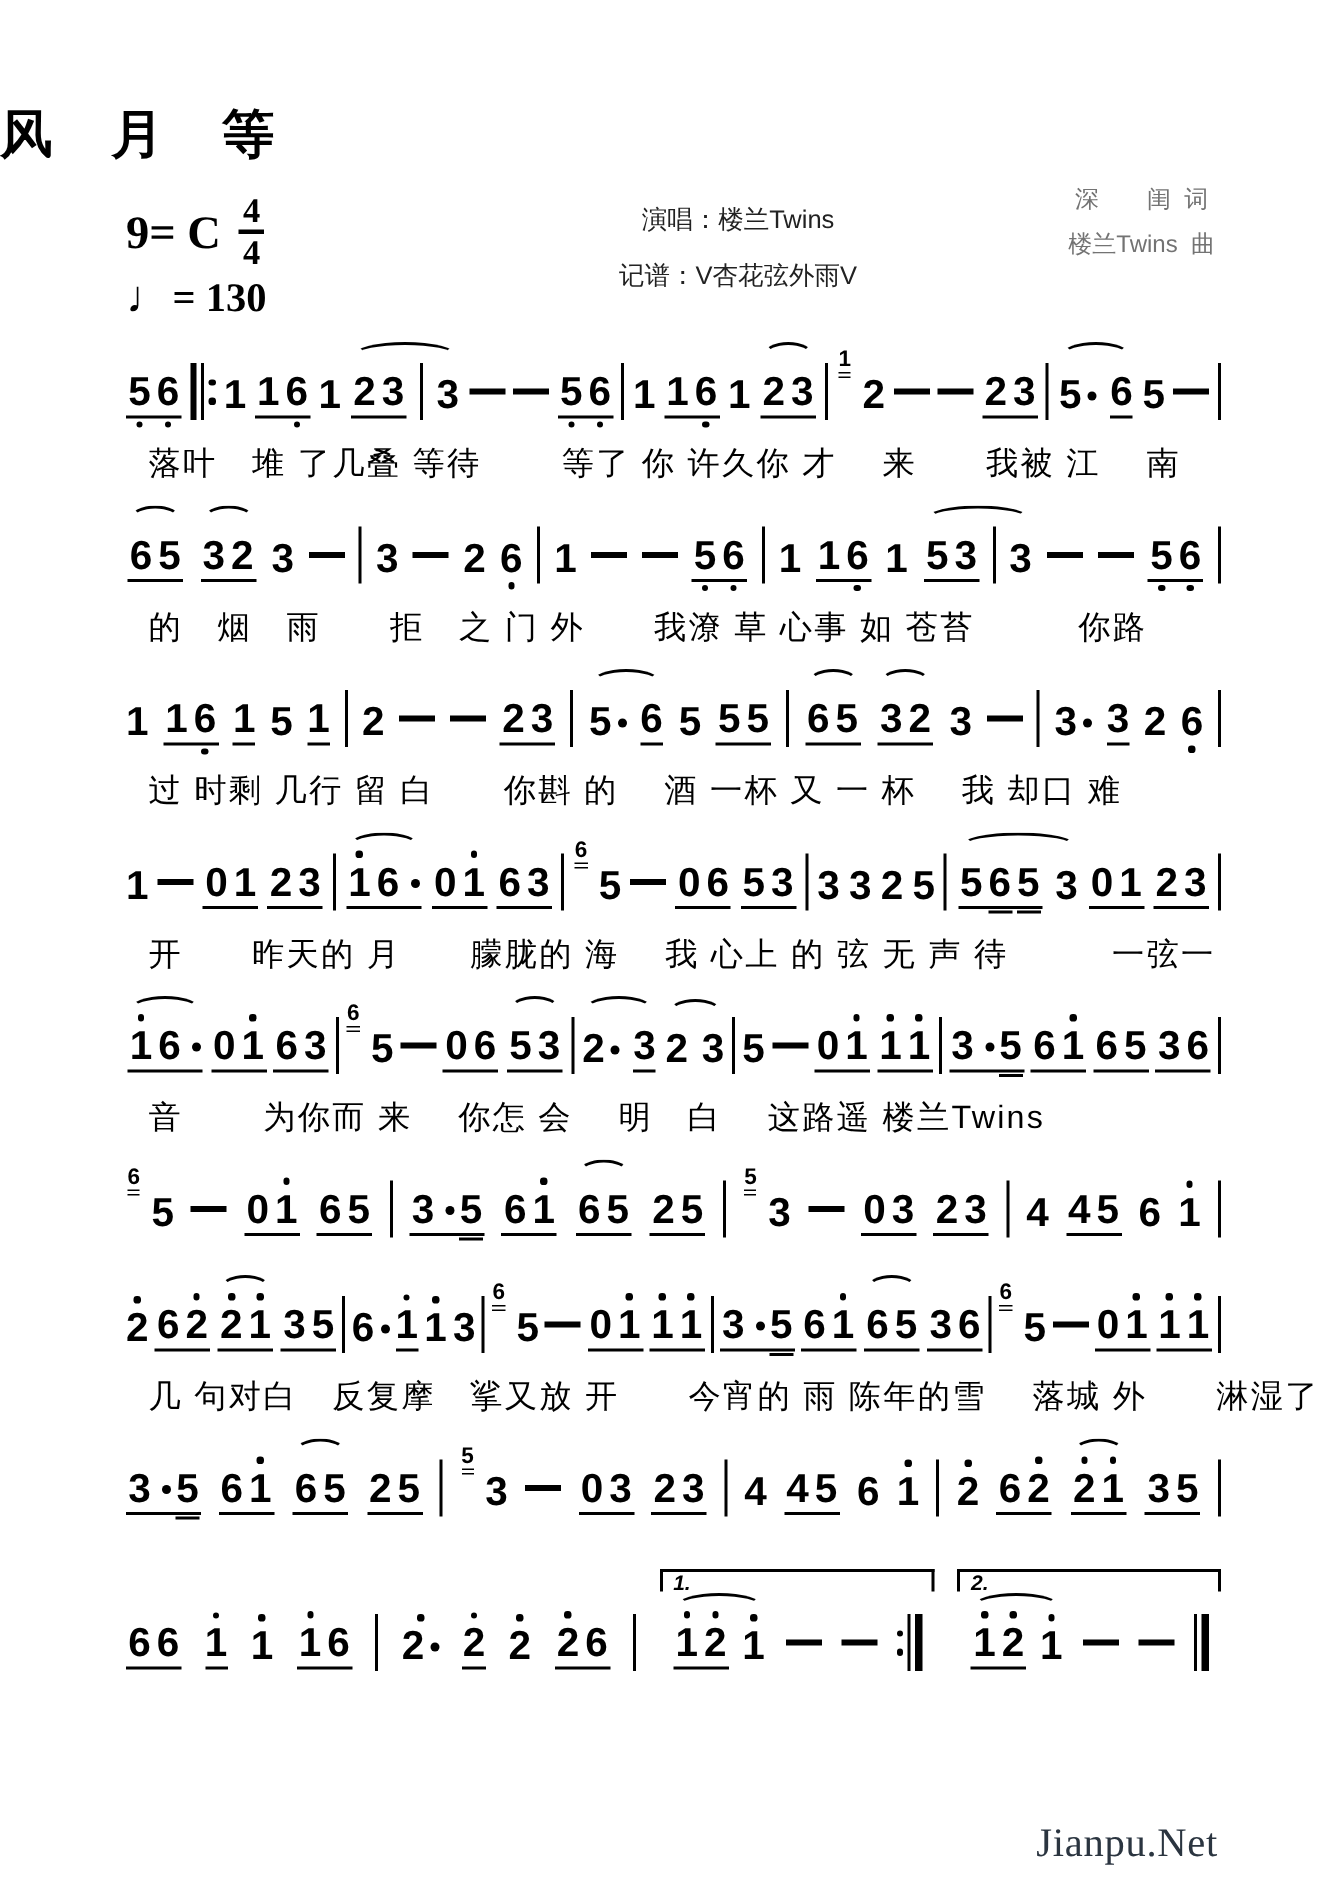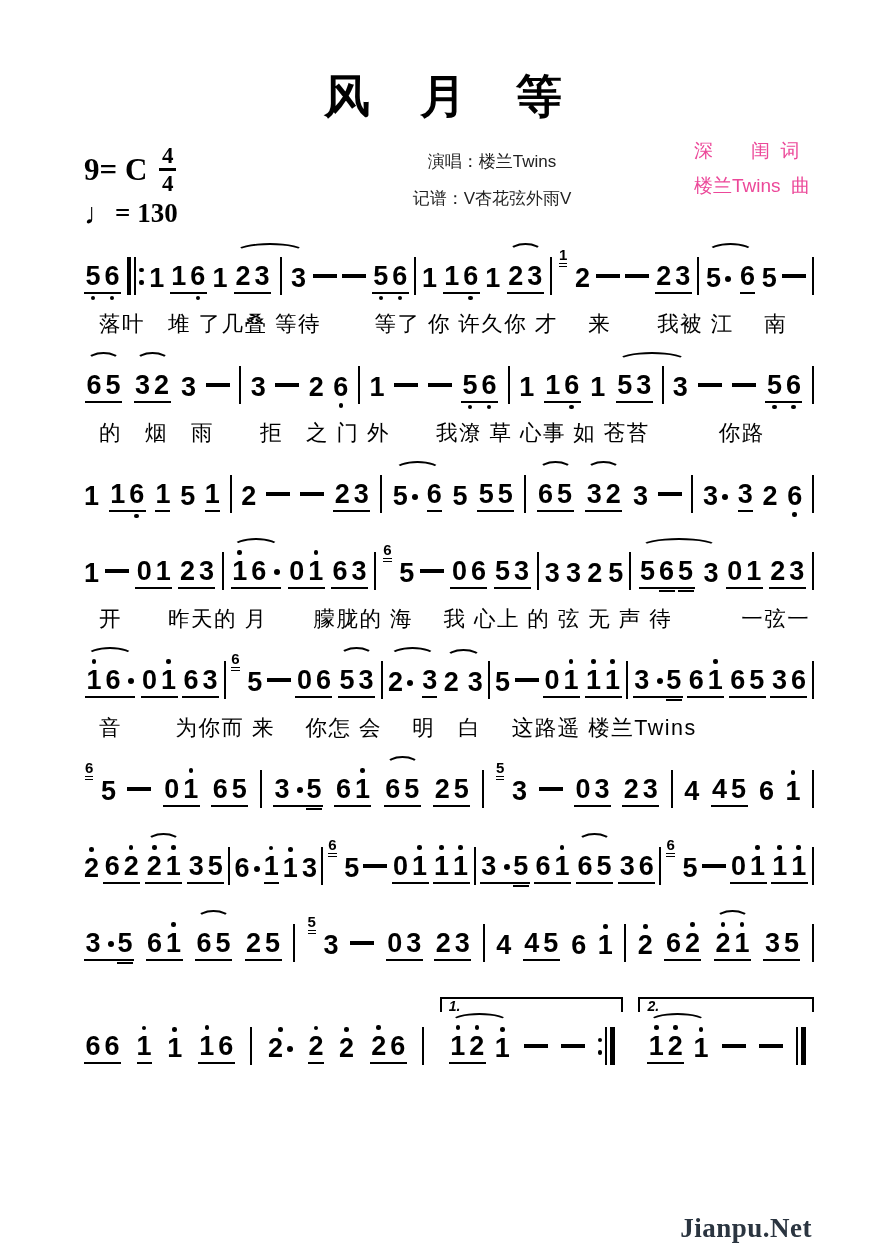--- a/index.html
+++ b/index.html
@@ -1,29 +1,29 @@
 <!DOCTYPE html>
 <html><head>
 <meta charset="utf-8">
 <style>
   html,body{margin:0;padding:0;background:#e8e8e8;}
   .page{position:relative;width:888px;height:1256px;margin:0 auto;background:#ffffff;
         font-family:"Liberation Sans","DejaVu Sans",sans-serif;color:#000;overflow:hidden;box-sizing:border-box;}
   
-  .title{margin-top:66px;text-align:center;font-size:46px;font-weight:700;letter-spacing:2px;}
+  .title{margin-top:66px;font-size:35px;font-weight:700;letter-spacing:2px;}
   .head-row{position:relative;height:110px;}
   .keyblock{position:absolute;left:84px;top:16px;font-family:"Liberation Serif","DejaVu Serif",serif;font-weight:700;}
   .keyline{display:flex;align-items:center;font-size:31px;line-height:1;}
   .meter{display:inline-flex;flex-direction:column;align-items:center;margin-left:12px;font-size:23px;line-height:1;}
   .meter .fbar{width:17px;height:2.5px;background:#000;margin:1px 0;}
   .tempoline{display:flex;align-items:center;font-size:27px;line-height:1;margin-top:4px;}
   .tempoline .tnote{font-size:30px;margin-right:1px;}
   .credits-center{position:absolute;left:50%;transform:translateX(-50%);top:22px;text-align:center;font-size:17px;color:#222;margin-left:48px;}
   .credits-center div{margin-bottom:14px;white-space:pre;}
-  .credits-right{position:absolute;right:78px;top:10px;text-align:left;font-size:19px;color:#ec4899;}
+  .credits-right{position:absolute;right:78px;top:10px;text-align:center;font-size:16px;color:#737373;}
   .credits-right div{margin-bottom:9px;white-space:pre;}
   
   .score{padding:12px 74px 0 84px;}
   .system{margin-bottom:21px;}
   .system.volta-room{padding-top:26px;}
   .notes{display:flex;align-items:center;justify-content:space-between;width:100%;height:56px;}
   .lyrics{white-space:pre;font-size:21.5px;letter-spacing:1.5px;margin-top:3px;color:#000;margin-left:15px;}
   
   .tok{display:inline-flex;align-items:center;position:relative;}
   .tok.hasg{margin-left:17px;}
@@ -56,21 +56,21 @@
   .arc{display:inline-flex;align-items:center;gap:9px;position:relative;padding:0 1px;}
   .arc::before{content:"";position:absolute;left:3px;right:3px;top:-11px;height:13px;
                border:2.5px solid transparent;border-top-color:#000;border-radius:50%;}
   
   .volta{display:inline-flex;align-items:center;gap:13px;position:relative;padding:0 8px;}
   .volta::before{content:"";position:absolute;left:0;right:0;top:-27px;height:13px;
                  border-top:2px solid #000;border-left:2px solid #000;border-right:2px solid #000;}
   .vnum{position:absolute;top:-26px;left:9px;font-size:14px;font-style:italic;font-weight:700;}
   
   .watermark{position:absolute;right:76px;bottom:12px;font-family:"Liberation Serif","DejaVu Serif",serif;
-             font-weight:700;font-size:27px;letter-spacing:0.5px;}
+             font-weight:400;font-size:27px;letter-spacing:0.5px;}
 </style>
 </head>
 <body>
 
 <div class="page">
   <div class="title">风　月　等</div>
 
   <div class="head-row">
     <div class="keyblock">
       <div class="keyline">
@@ -751,20 +751,21 @@
               <span class="drow">6</span>
               <span class="brow">
                 <span class="odot"></span>
               </span>
             </span>
           </span>
           <span class="vbar">
             <i class="thin"></i>
           </span>
         </div>
+        <div class="lyrics">过 时剩 几行 留 白　　你斟 的　 酒 一杯 又 一 杯　 我 却口 难</div>
       </div>
       <div class="system">
         <div class="notes">
           <span class="tok">
             <span class="nstack">
               <span class="trow"></span>
               <span class="drow">1</span>
               <span class="brow"></span>
             </span>
           </span>
@@ -1849,20 +1850,21 @@
               <span class="belows">
                 <span class="below"></span>
                 <span class="below"></span>
               </span>
             </span>
           </span>
           <span class="vbar">
             <i class="thin"></i>
           </span>
         </div>
+        <div class="lyrics">几 句对白　反复摩　挲又放 开　　今宵的 雨 陈年的雪　 落城 外　　淋湿了</div>
       </div>
       <div class="system">
         <div class="notes">
           <span class="tok">
             <span class="beam">
               <span class="cores">
                 <span class="core">
                   <span class="trow"></span>
                   <span class="drow">3</span>
                 </span>

